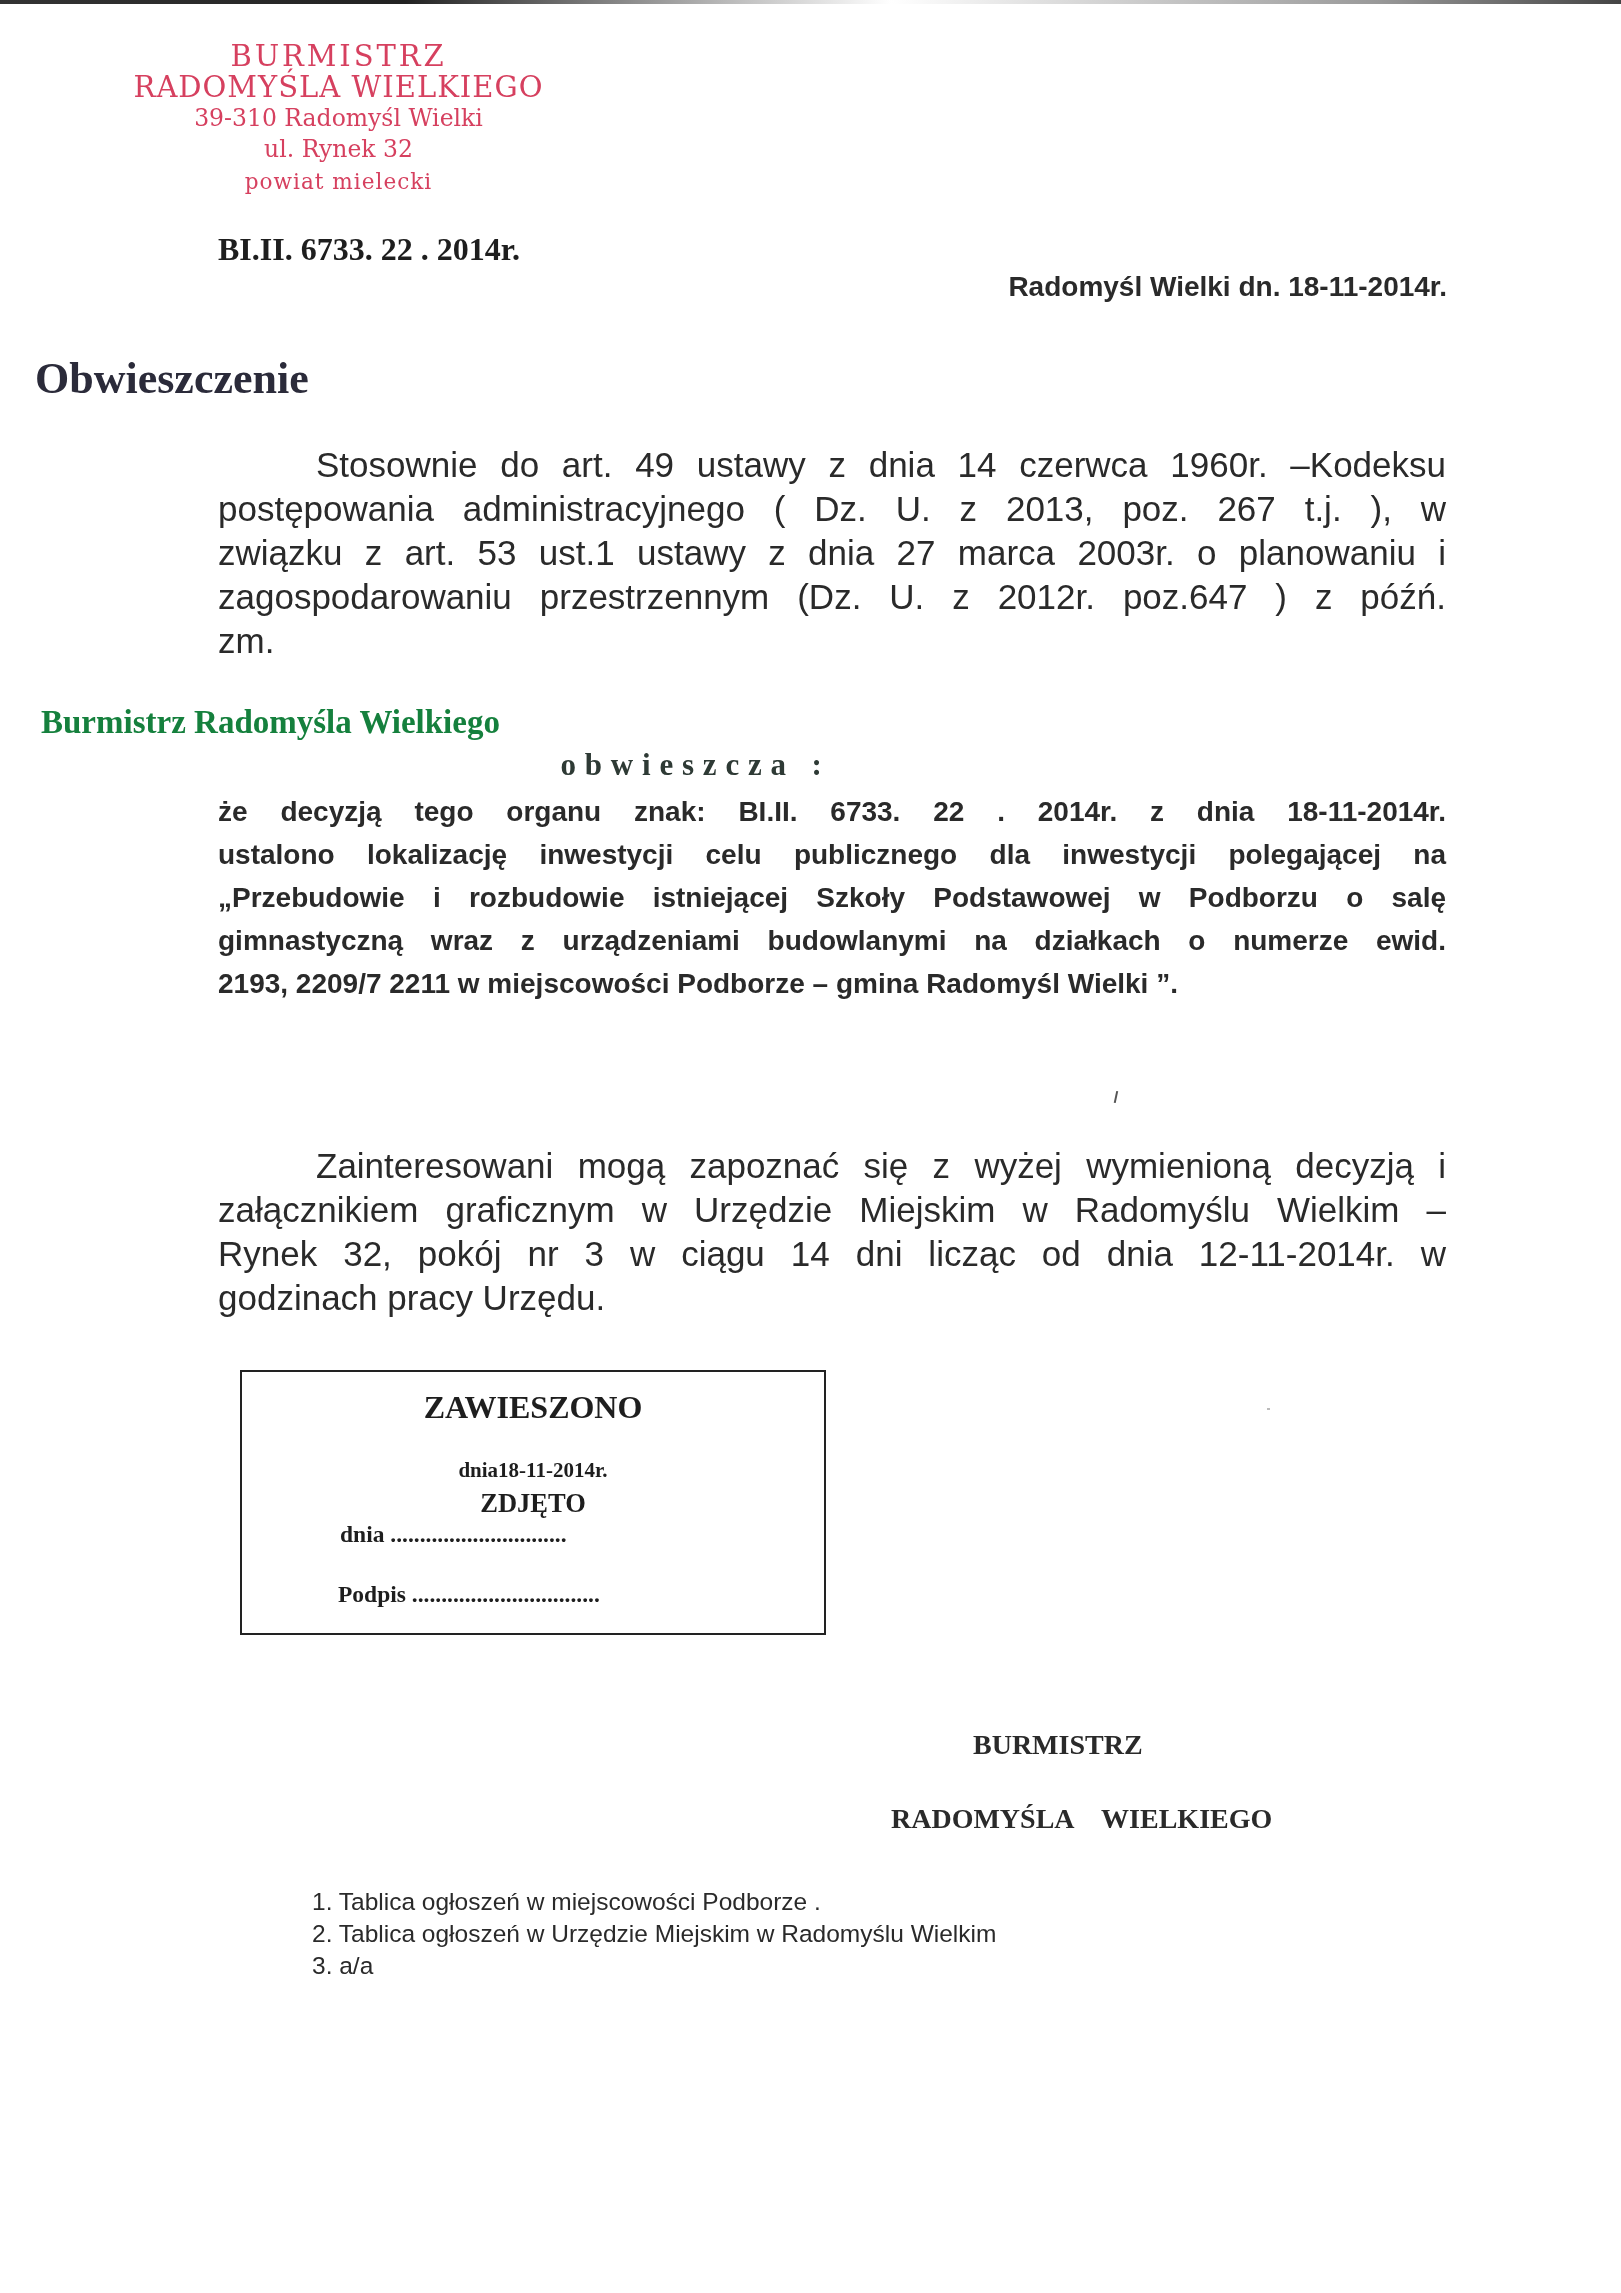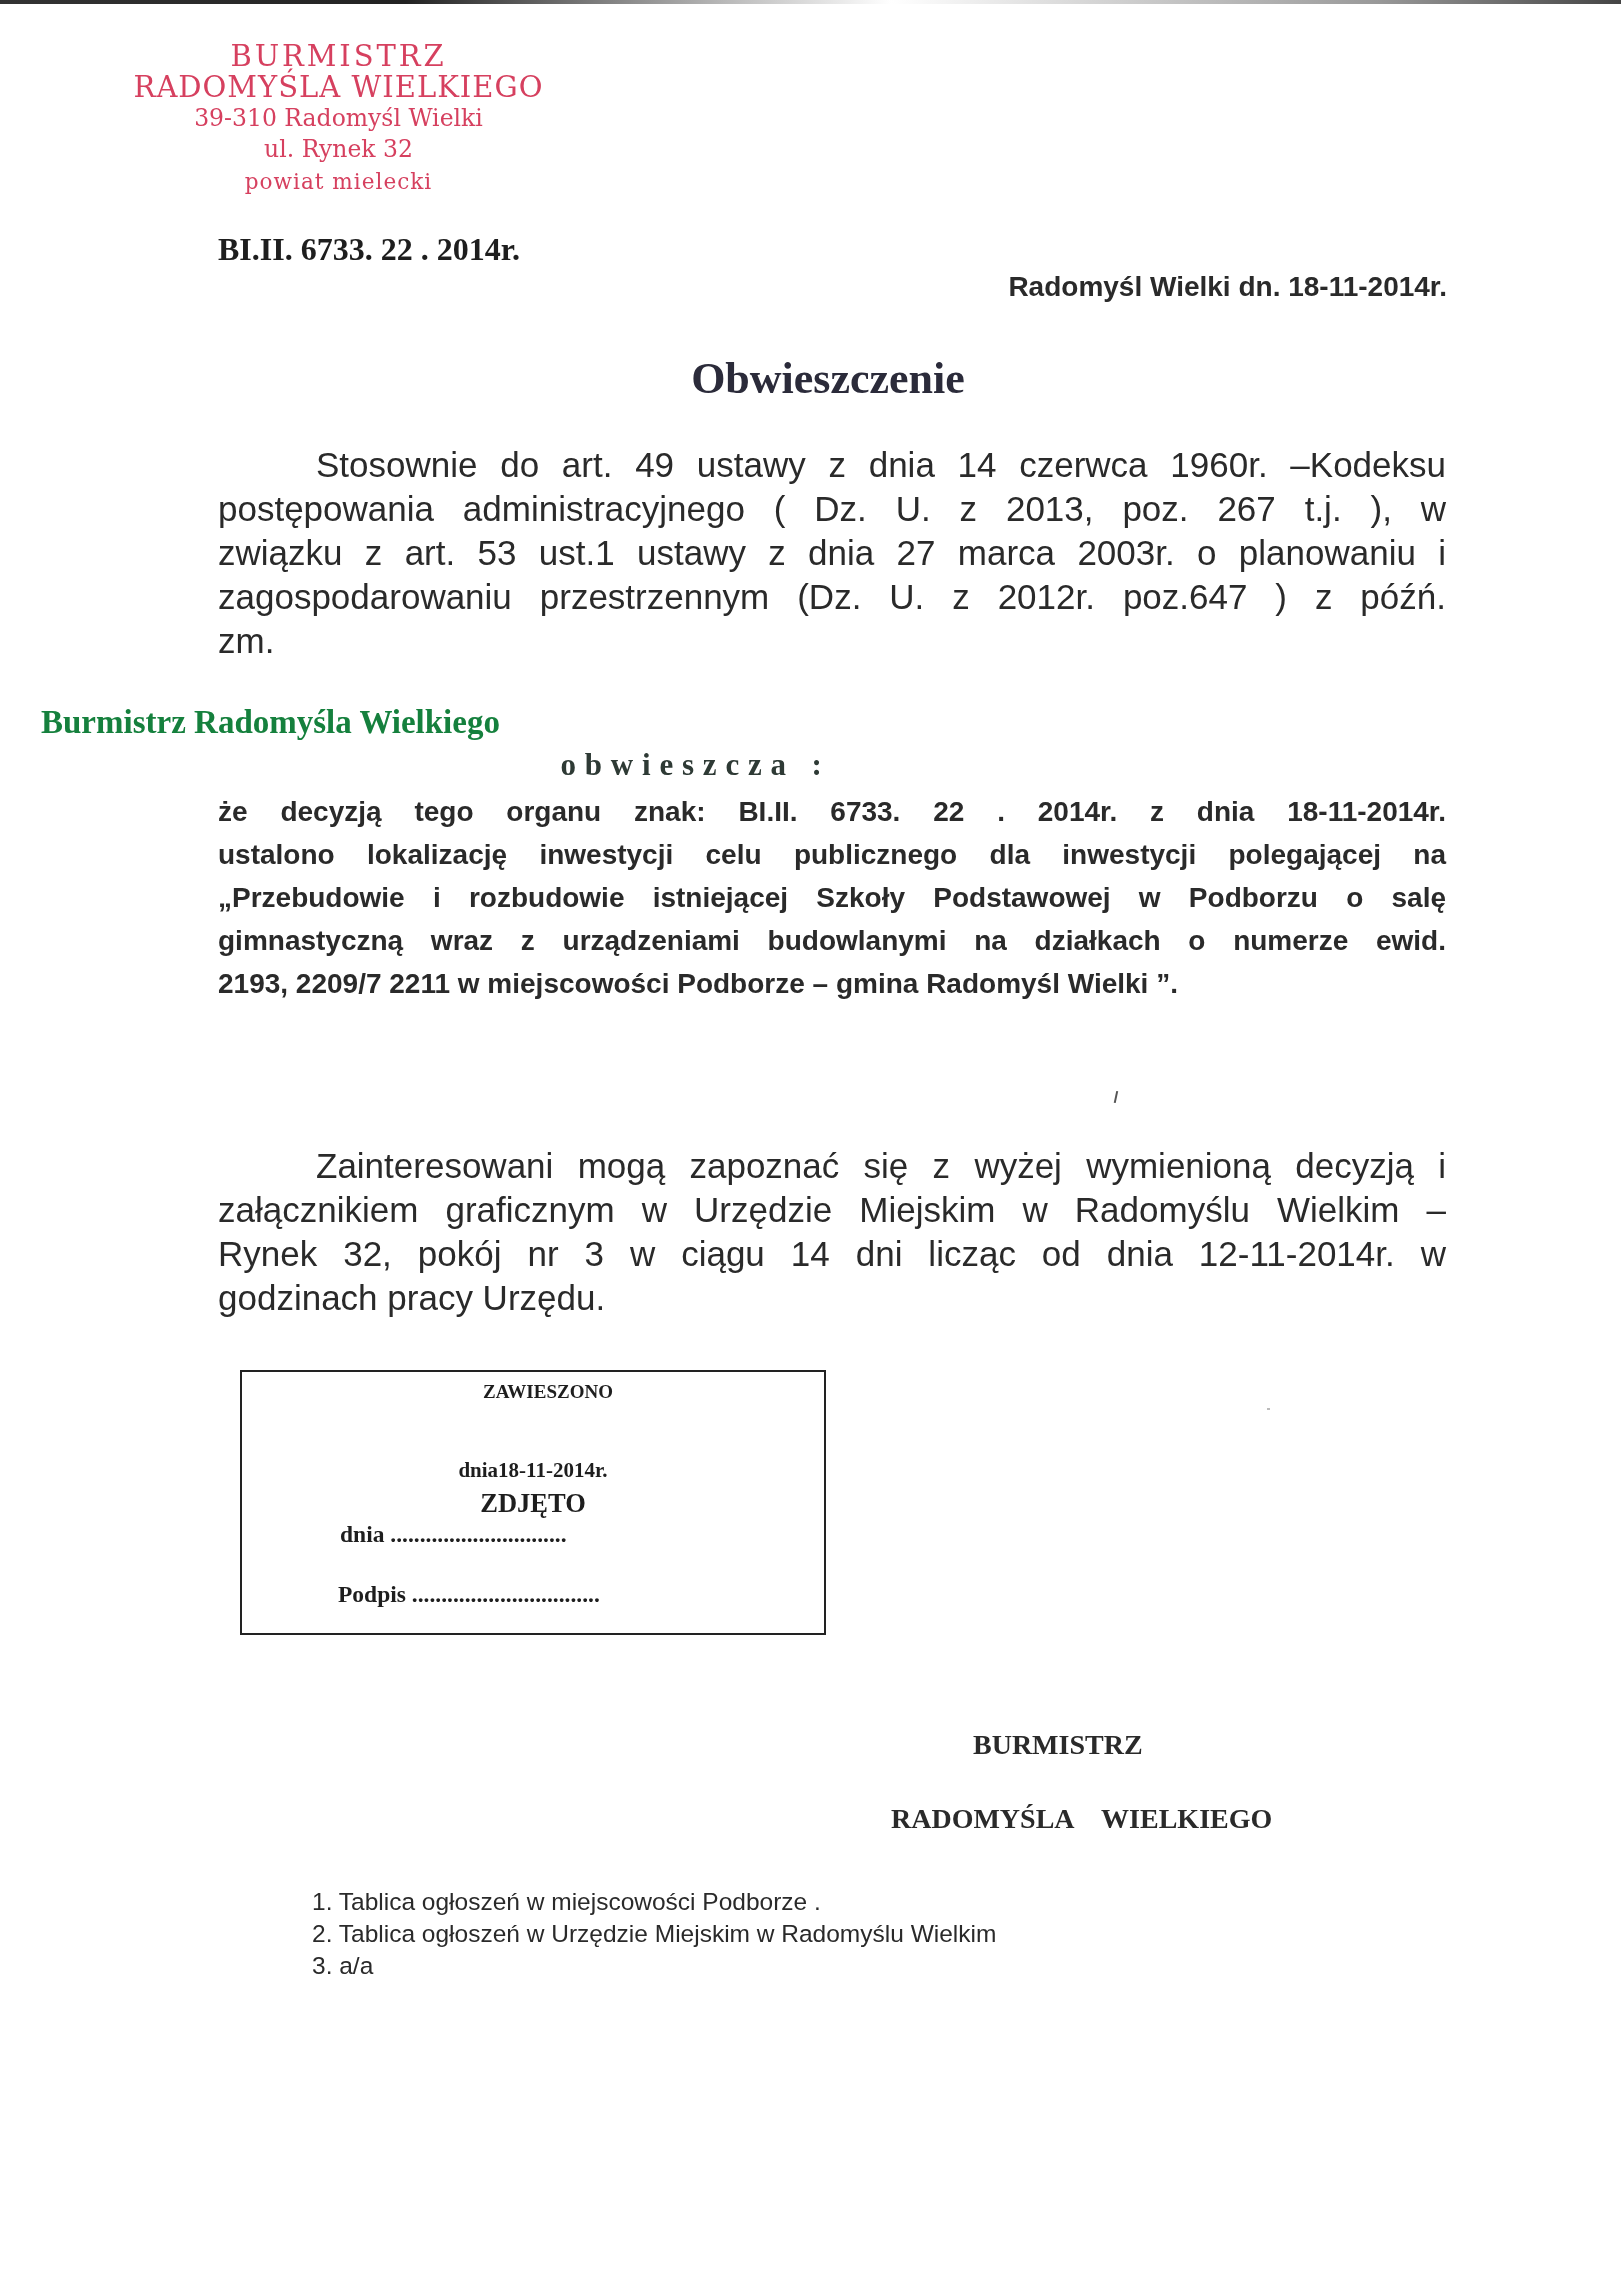--- a/index.html
+++ b/index.html
@@ -9,38 +9,38 @@
     background: linear-gradient(to right, #333 0%, #222 25%, #bbb 45%, #fff 55%, #ddd 65%, #999 85%, #444 100%); }
   .stamp { position: absolute; left: 118px; top: 41px; width: 441px; text-align: center;
     font-family: "DejaVu Serif", serif; color: #d6405f; }
   .stamp .l1 { font-size: 29px; letter-spacing: 2.9px; line-height: 31px; }
   .stamp .l2 { font-size: 29px; letter-spacing: 1px; line-height: 31px; }
   .stamp .l3 { font-size: 23.5px; line-height: 31px; }
   .stamp .l4 { font-size: 23.5px; line-height: 31px; }
   .stamp .l5 { font-size: 21.6px; line-height: 33px; letter-spacing: 1px; }
   .ref { left: 218px; top: 231px; font-family: "Liberation Serif", serif; font-weight: bold; font-size: 32px; color: #1e1e1e; }
   .date { right: 174px; top: 271px; font-family: "Liberation Sans", sans-serif; font-weight: bold; font-size: 28px; color: #2a2a2a; }
-  .title { left: 0; width: 1621px; text-align: center; top: 353px; font-family: "Liberation Serif", serif; font-weight: bold; font-size: 44px; color: #2b2b3a; padding-left: 35px; box-sizing: border-box; }
+  .title { left: 0; width: 1621px; text-align: left; top: 353px; font-family: "Liberation Serif", serif; font-weight: bold; font-size: 44px; color: #2b2b3a; padding-left: 35px; box-sizing: border-box; }
   .para { position: absolute; left: 218px; width: 1228px; font-family: "Liberation Sans", sans-serif; color: #2a2a2a; }
   .para .line { display: block; white-space: nowrap; text-align: justify; text-align-last: justify; height: 44px; line-height: 44px; }
   .para .line.last { text-align-last: left; }
   .p1 { top: 443px; font-size: 35px; }
   .p1 .line.first { padding-left: 98px; }
   .issuer { left: 0; width: 1621px; text-align: left; top: 704px; font-family: "Liberation Serif", serif; font-weight: bold; font-size: 33px; color: #15803d; padding-left: 29px; box-sizing: border-box; margin-left: 12px; }
   .announces { left: 0; width: 1362px; text-align: center; top: 747px; font-family: "Liberation Serif", serif; font-weight: bold; font-size: 31px; letter-spacing: 8.8px; color: #2e3a35; padding-left: 29px; box-sizing: border-box; }
   .p-bold { top: 790px; font-size: 28px; font-weight: bold; }
   .p-bold .line { height: 43px; line-height: 43px; }
   .p2 { top: 1144px; font-size: 35px; }
   .p2 .line.first { padding-left: 98px; }
   .tick { left: 1115px; top: 1091px; width: 2px; height: 11.8px; background: #555; transform: rotate(12deg); }
   .speck { left: 1267px; top: 1408px; width: 2.9px; height: 2px; background: #bbb; }
   .posted-box { position: absolute; left: 240px; top: 1370px; width: 586px; height: 265px; border: 2px solid #222; border-bottom-width: 2.9px; box-sizing: border-box;
     font-family: "Liberation Serif", serif; font-weight: bold; color: #1e1e1e; }
   .posted-box .row { position: absolute; left: 0; width: 100%; text-align: center; white-space: nowrap; }
-  .posted-box .r1 { top: 9px; font-size: 19px; padding-left: 15px; }
+  .posted-box .r1 { top: 17px; font-size: 32px; }
   .posted-box .r2 { top: 45px; font-size: 23.5px; }
   .posted-box .r3 { top: 86px; font-size: 21px; }
   .posted-box .r4 { top: 116px; font-size: 26.5px; }
   .posted-box .r5 { top: 149px; font-size: 23.5px; left: 98px; width: auto; text-align: left; }
   .posted-box .r6 { top: 209px; font-size: 23.5px; left: 96px; width: auto; text-align: left; }
   .sig1 { left: 973px; top: 1729px; font-family: "Liberation Serif", serif; font-weight: bold; font-size: 28px; color: #2a2a2a; }
   .sig2 { left: 891px; top: 1803px; font-family: "Liberation Serif", serif; font-weight: bold; font-size: 28px; color: #2a2a2a; word-spacing: 21.6px; }
   .dist { position: absolute; left: 312px; top: 1886px; font-family: "Liberation Sans", sans-serif; font-size: 24.5px; color: #2a2a2a; }
   .dist .item { display: block; height: 32px; line-height: 32px; white-space: nowrap; }
 </style>

